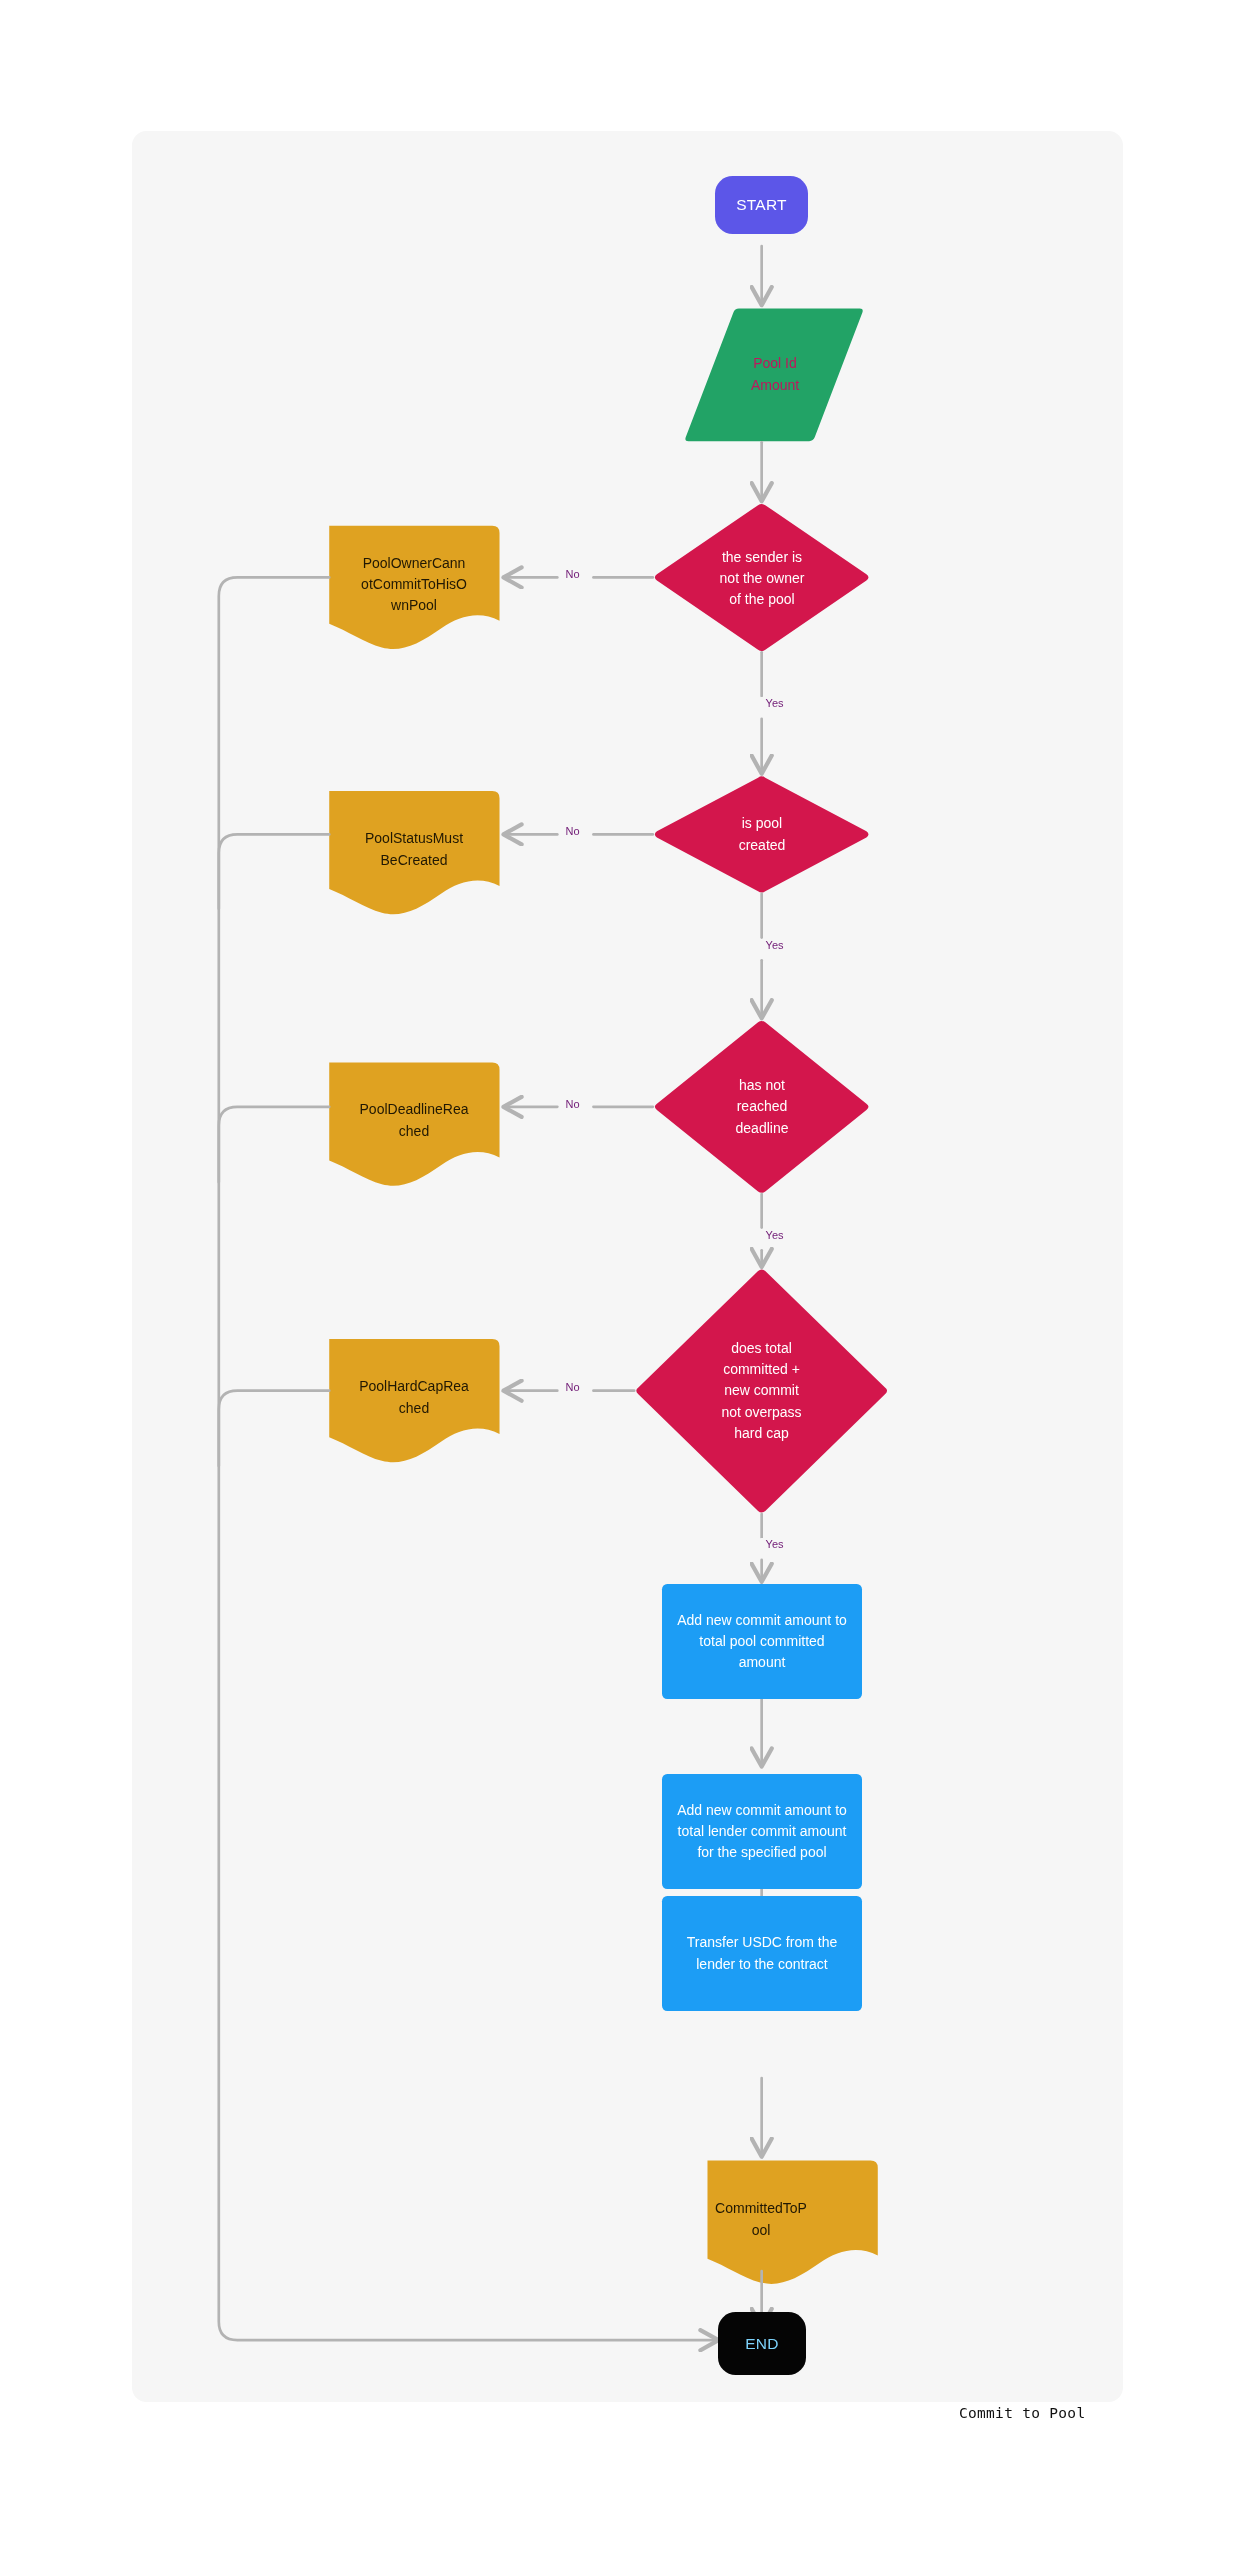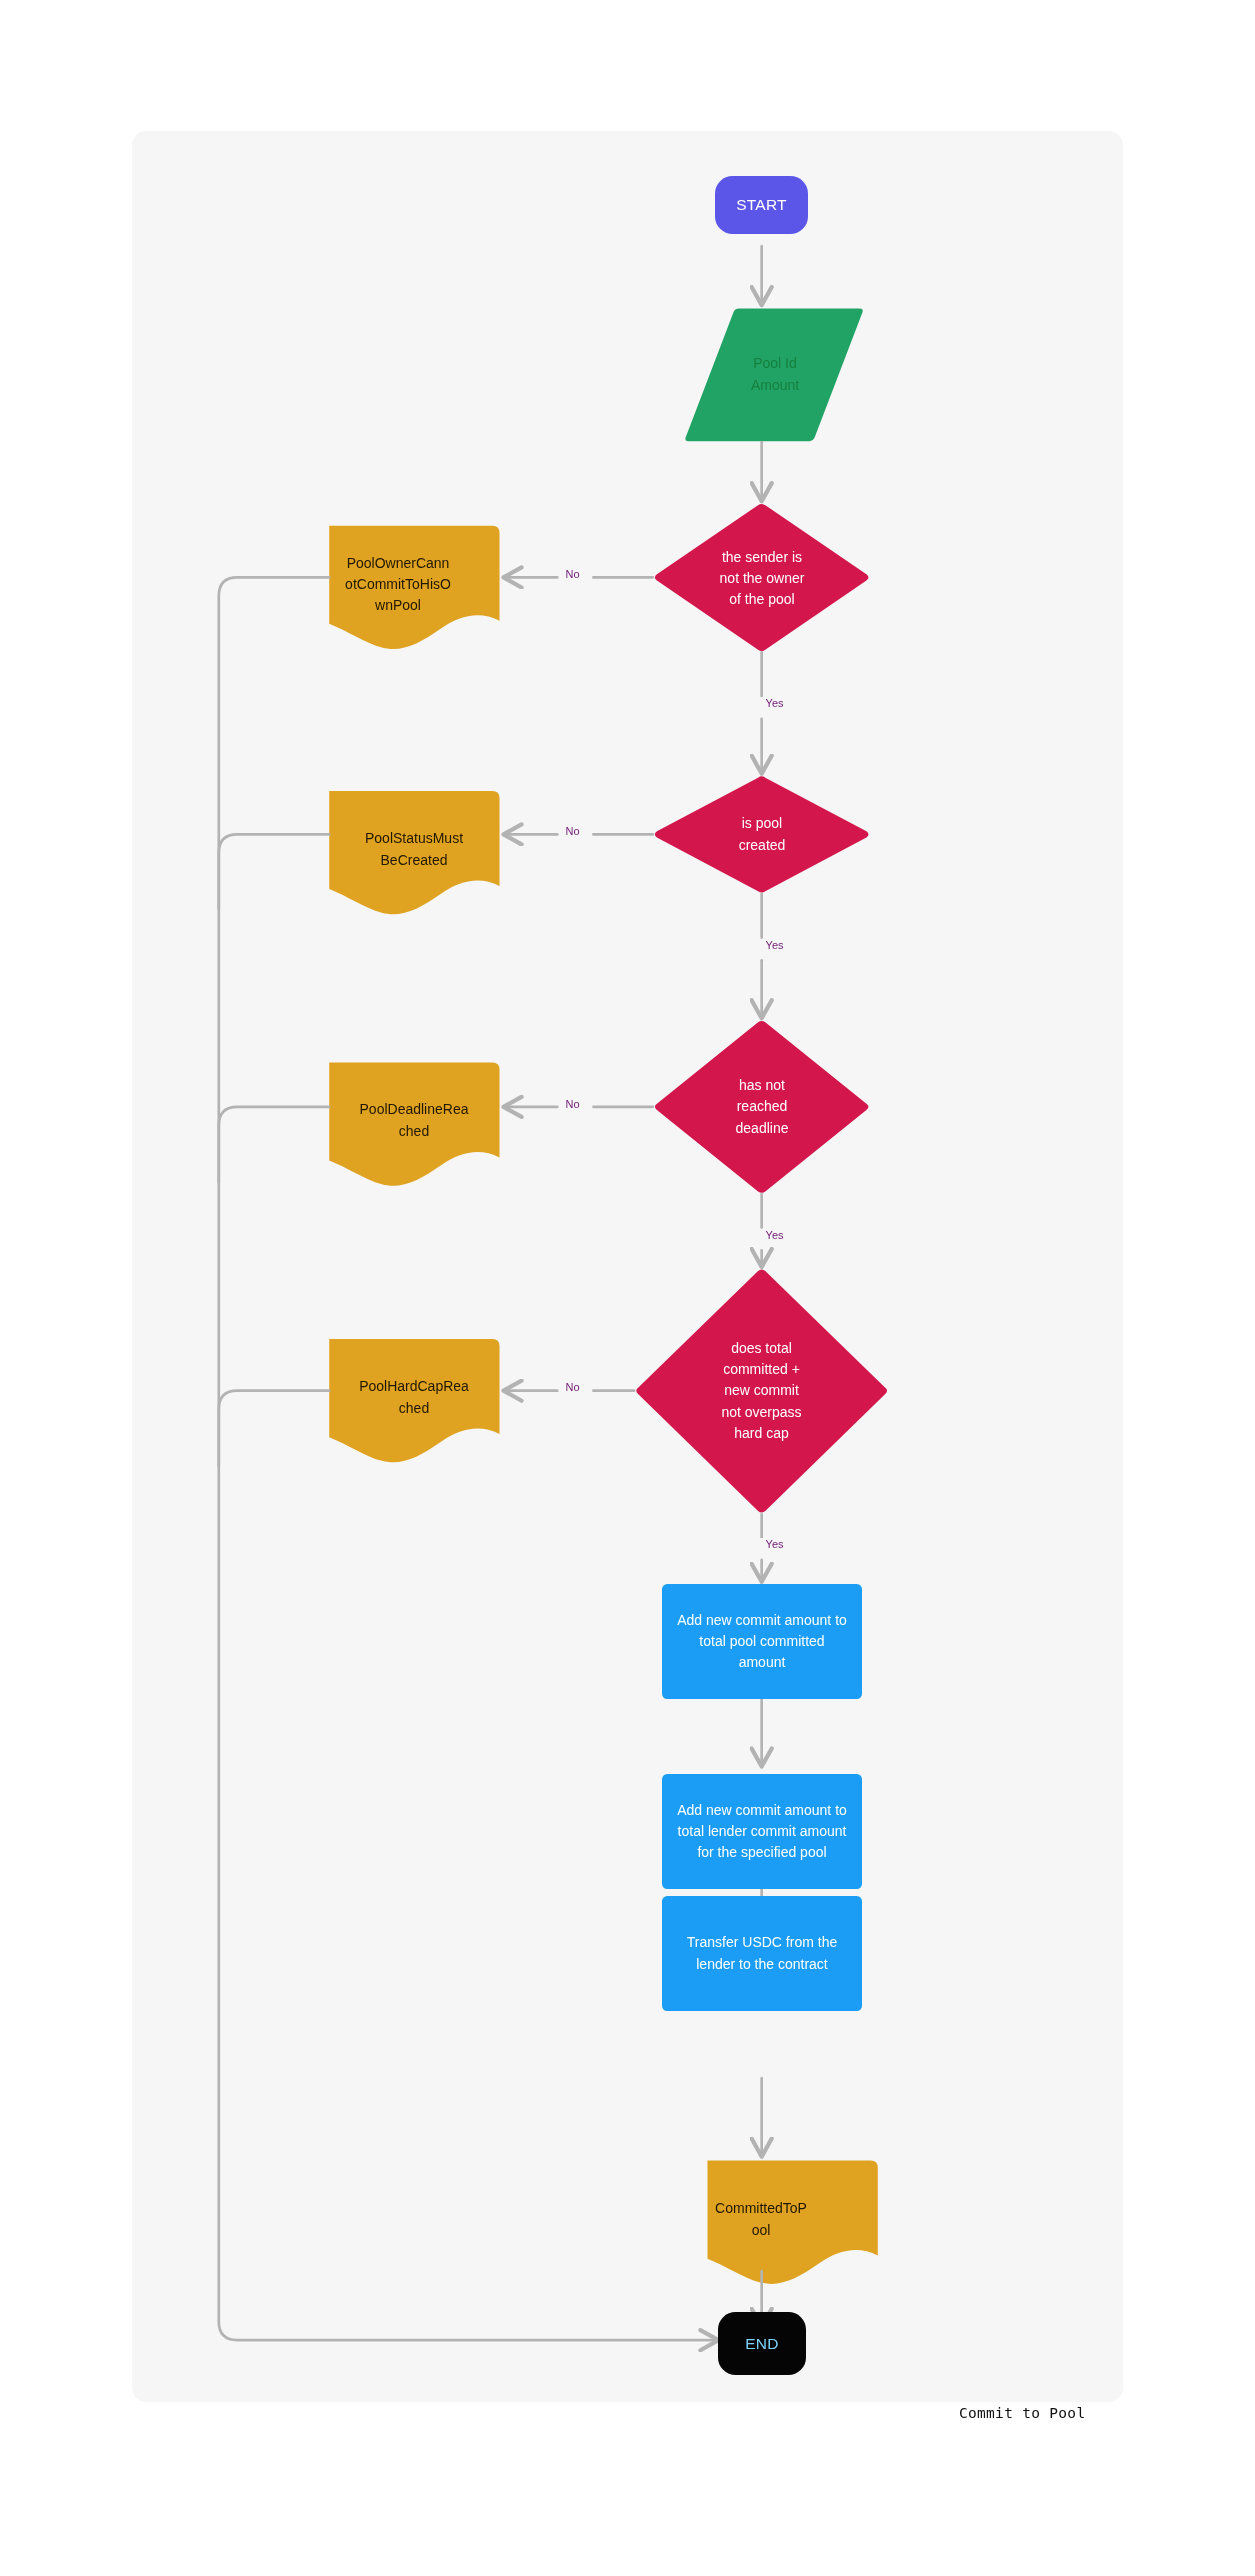--- a/index.html
+++ b/index.html
@@ -184,21 +184,21 @@
     <path d="M 638 1616 L 460 1616 Q 424 1616 424 1652 L 424 1760"></path>
     <path d="M 638 2144 L 460 2144 Q 424 2144 424 2180 L 424 2290"></path>
     <path d="M 638 2694 L 460 2694 Q 424 2694 424 2730 L 424 2840"></path>
   </g>
 </svg>
 
 <div class="node terminal start" style="left:715px; top:176px; width:93px; height:58px;">
   <span class="node-label">START</span>
 </div>
 
-<div class="node" style="left:685px; top:308px; width:180px; height:133px; color:#15803d; font-size:14px;">
+<div class="node" style="left:685px; top:308px; width:180px; height:133px; color:#be185d; font-size:14px;">
   <span class="node-label">Pool Id
 Amount</span>
 </div>
 
 <div class="node decision" style="left:653px; top:505px; width:218px; height:147px;">
   <span class="node-label">the sender is
 not the owner
 of the pool</span>
 </div>
 <div class="node decision" style="left:653px; top:775px; width:218px; height:119px;">
@@ -211,21 +211,21 @@
 deadline</span>
 </div>
 <div class="node decision" style="left:634px; top:1268px; width:255px; height:246px;">
   <span class="node-label">does total
 committed +
 new commit
 not overpass
 hard cap</span>
 </div>
 
-<div class="node errnode" style="left:313px; top:526px; width:170px; height:127px;">
+<div class="node errnode" style="left:329px; top:526px; width:170px; height:127px;">
   <span class="node-label">PoolOwnerCann
 otCommitToHisO
 wnPool</span>
 </div>
 <div class="node errnode" style="left:329px; top:791px; width:170px; height:127px;">
   <span class="node-label">PoolStatusMust
 BeCreated</span>
 </div>
 <div class="node errnode" style="left:329px; top:1062px; width:170px; height:127px;">
   <span class="node-label">PoolDeadlineRea

